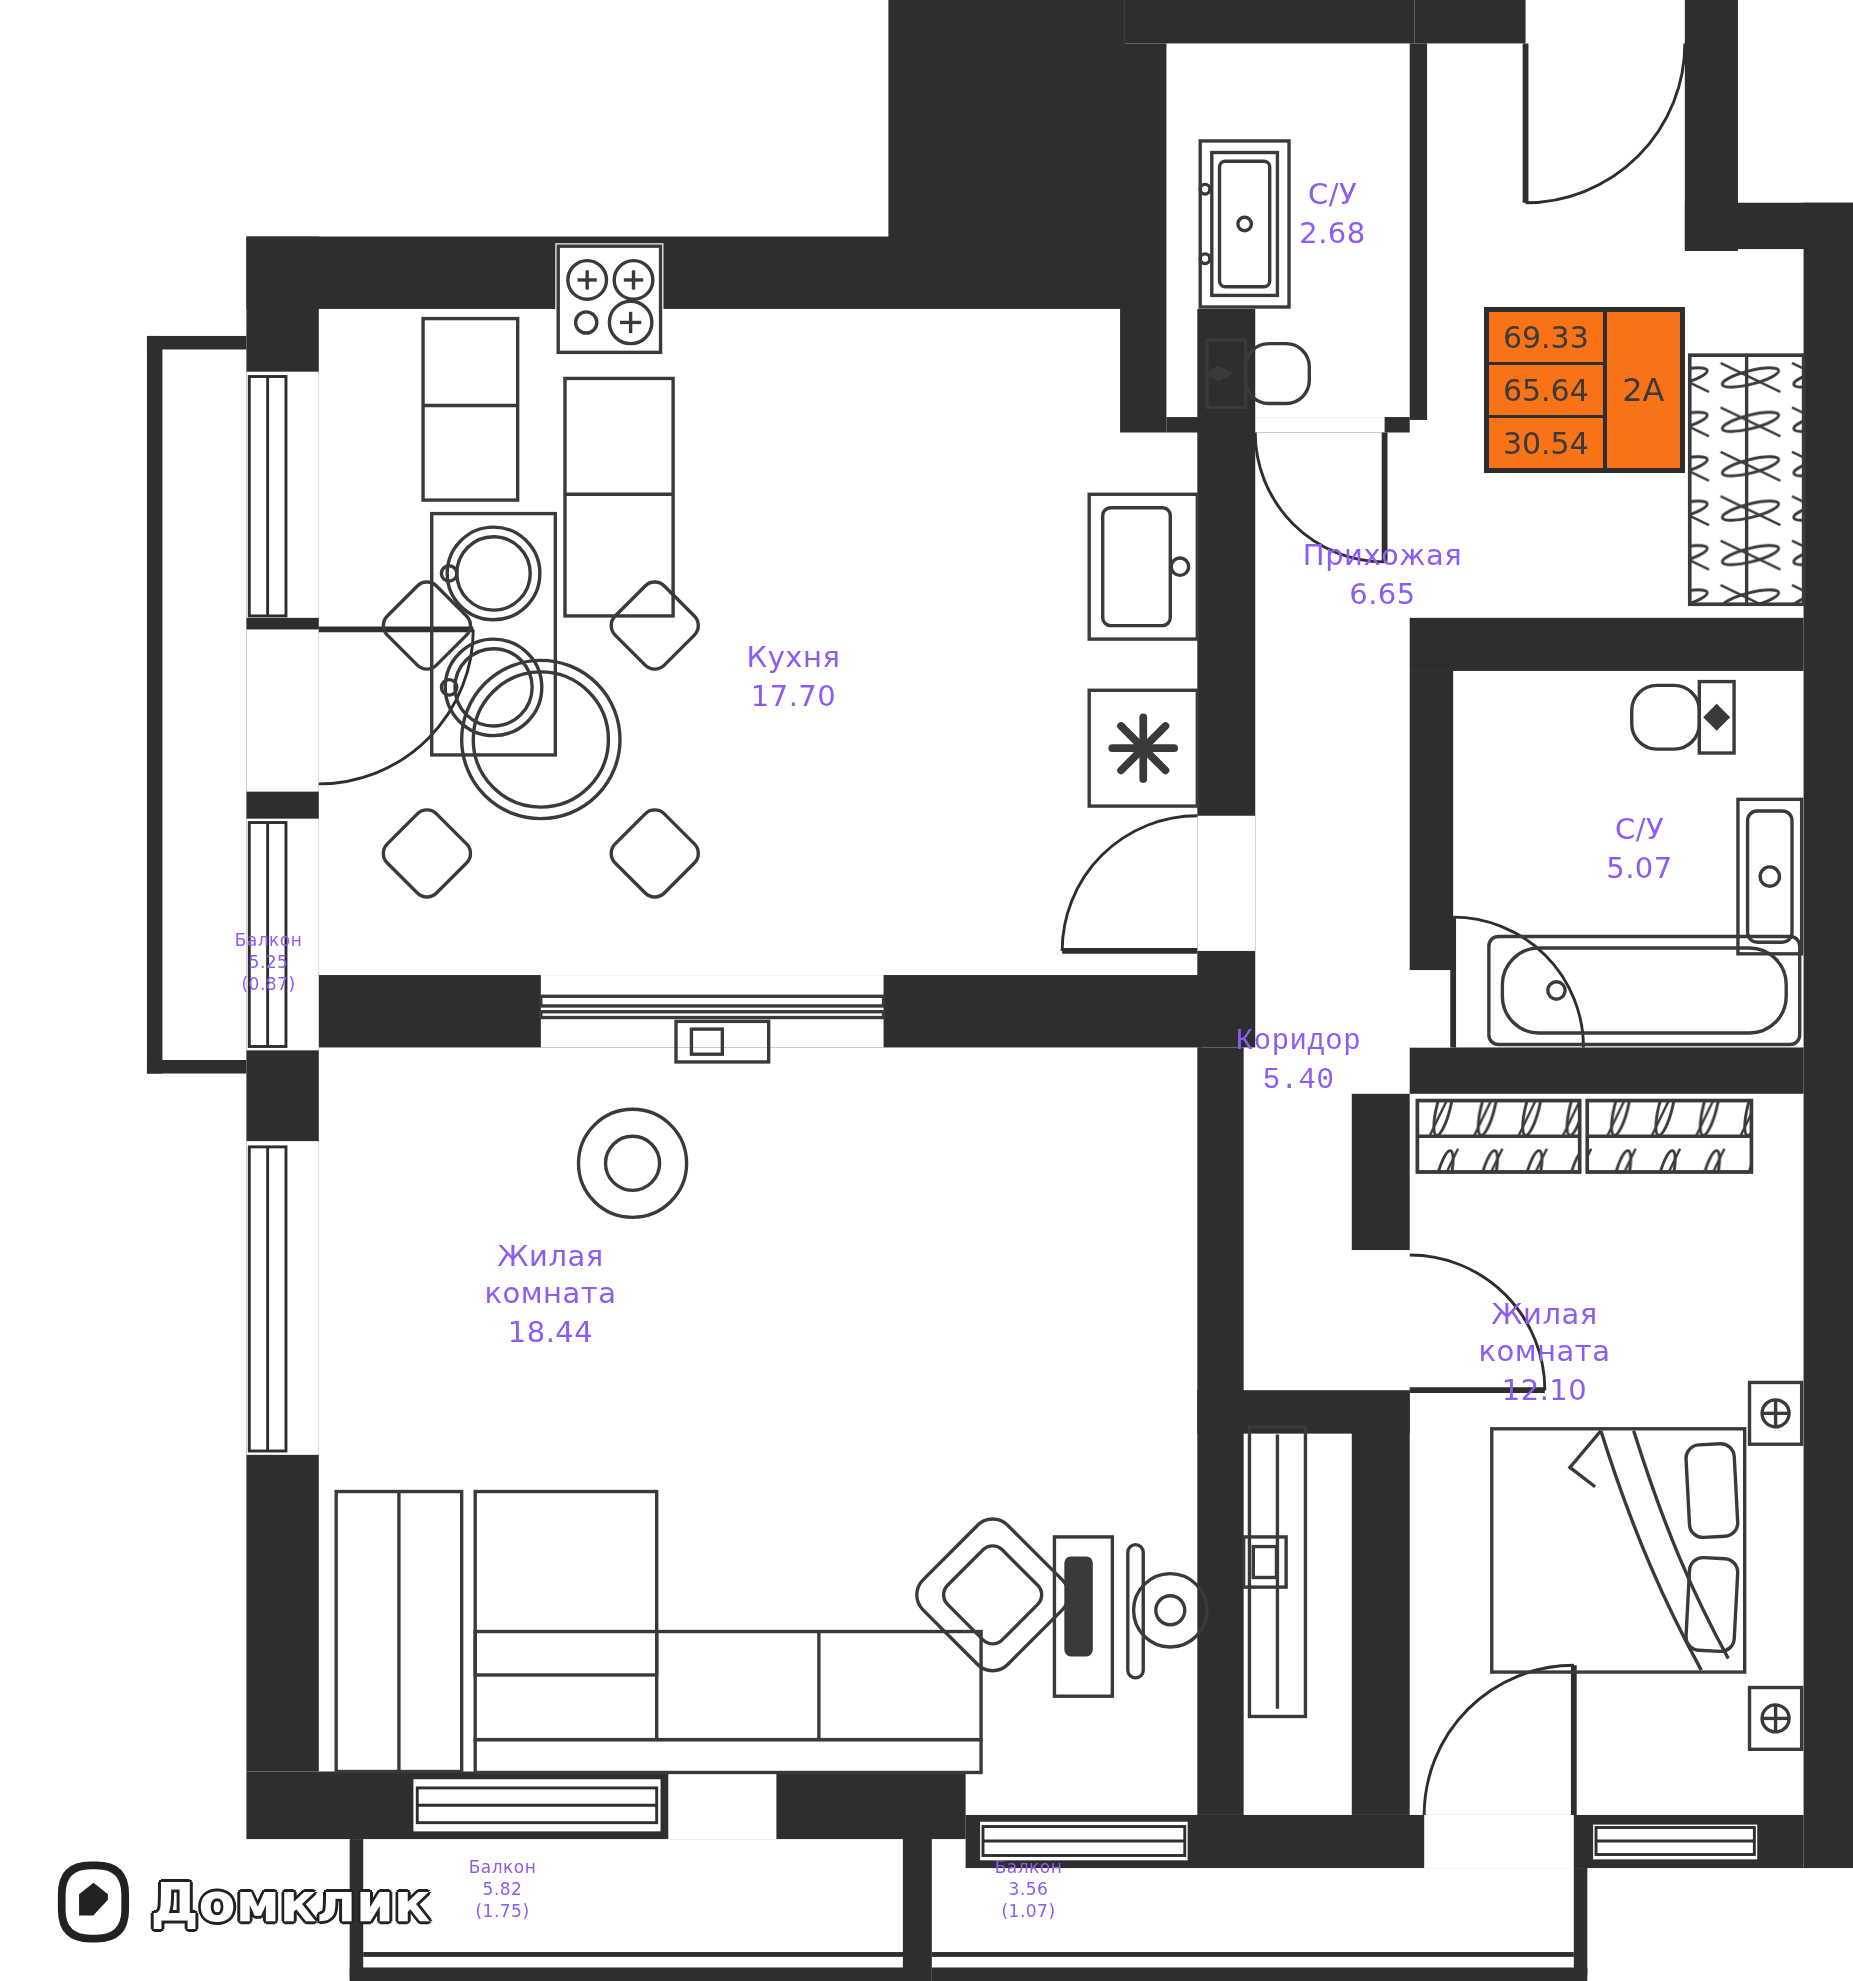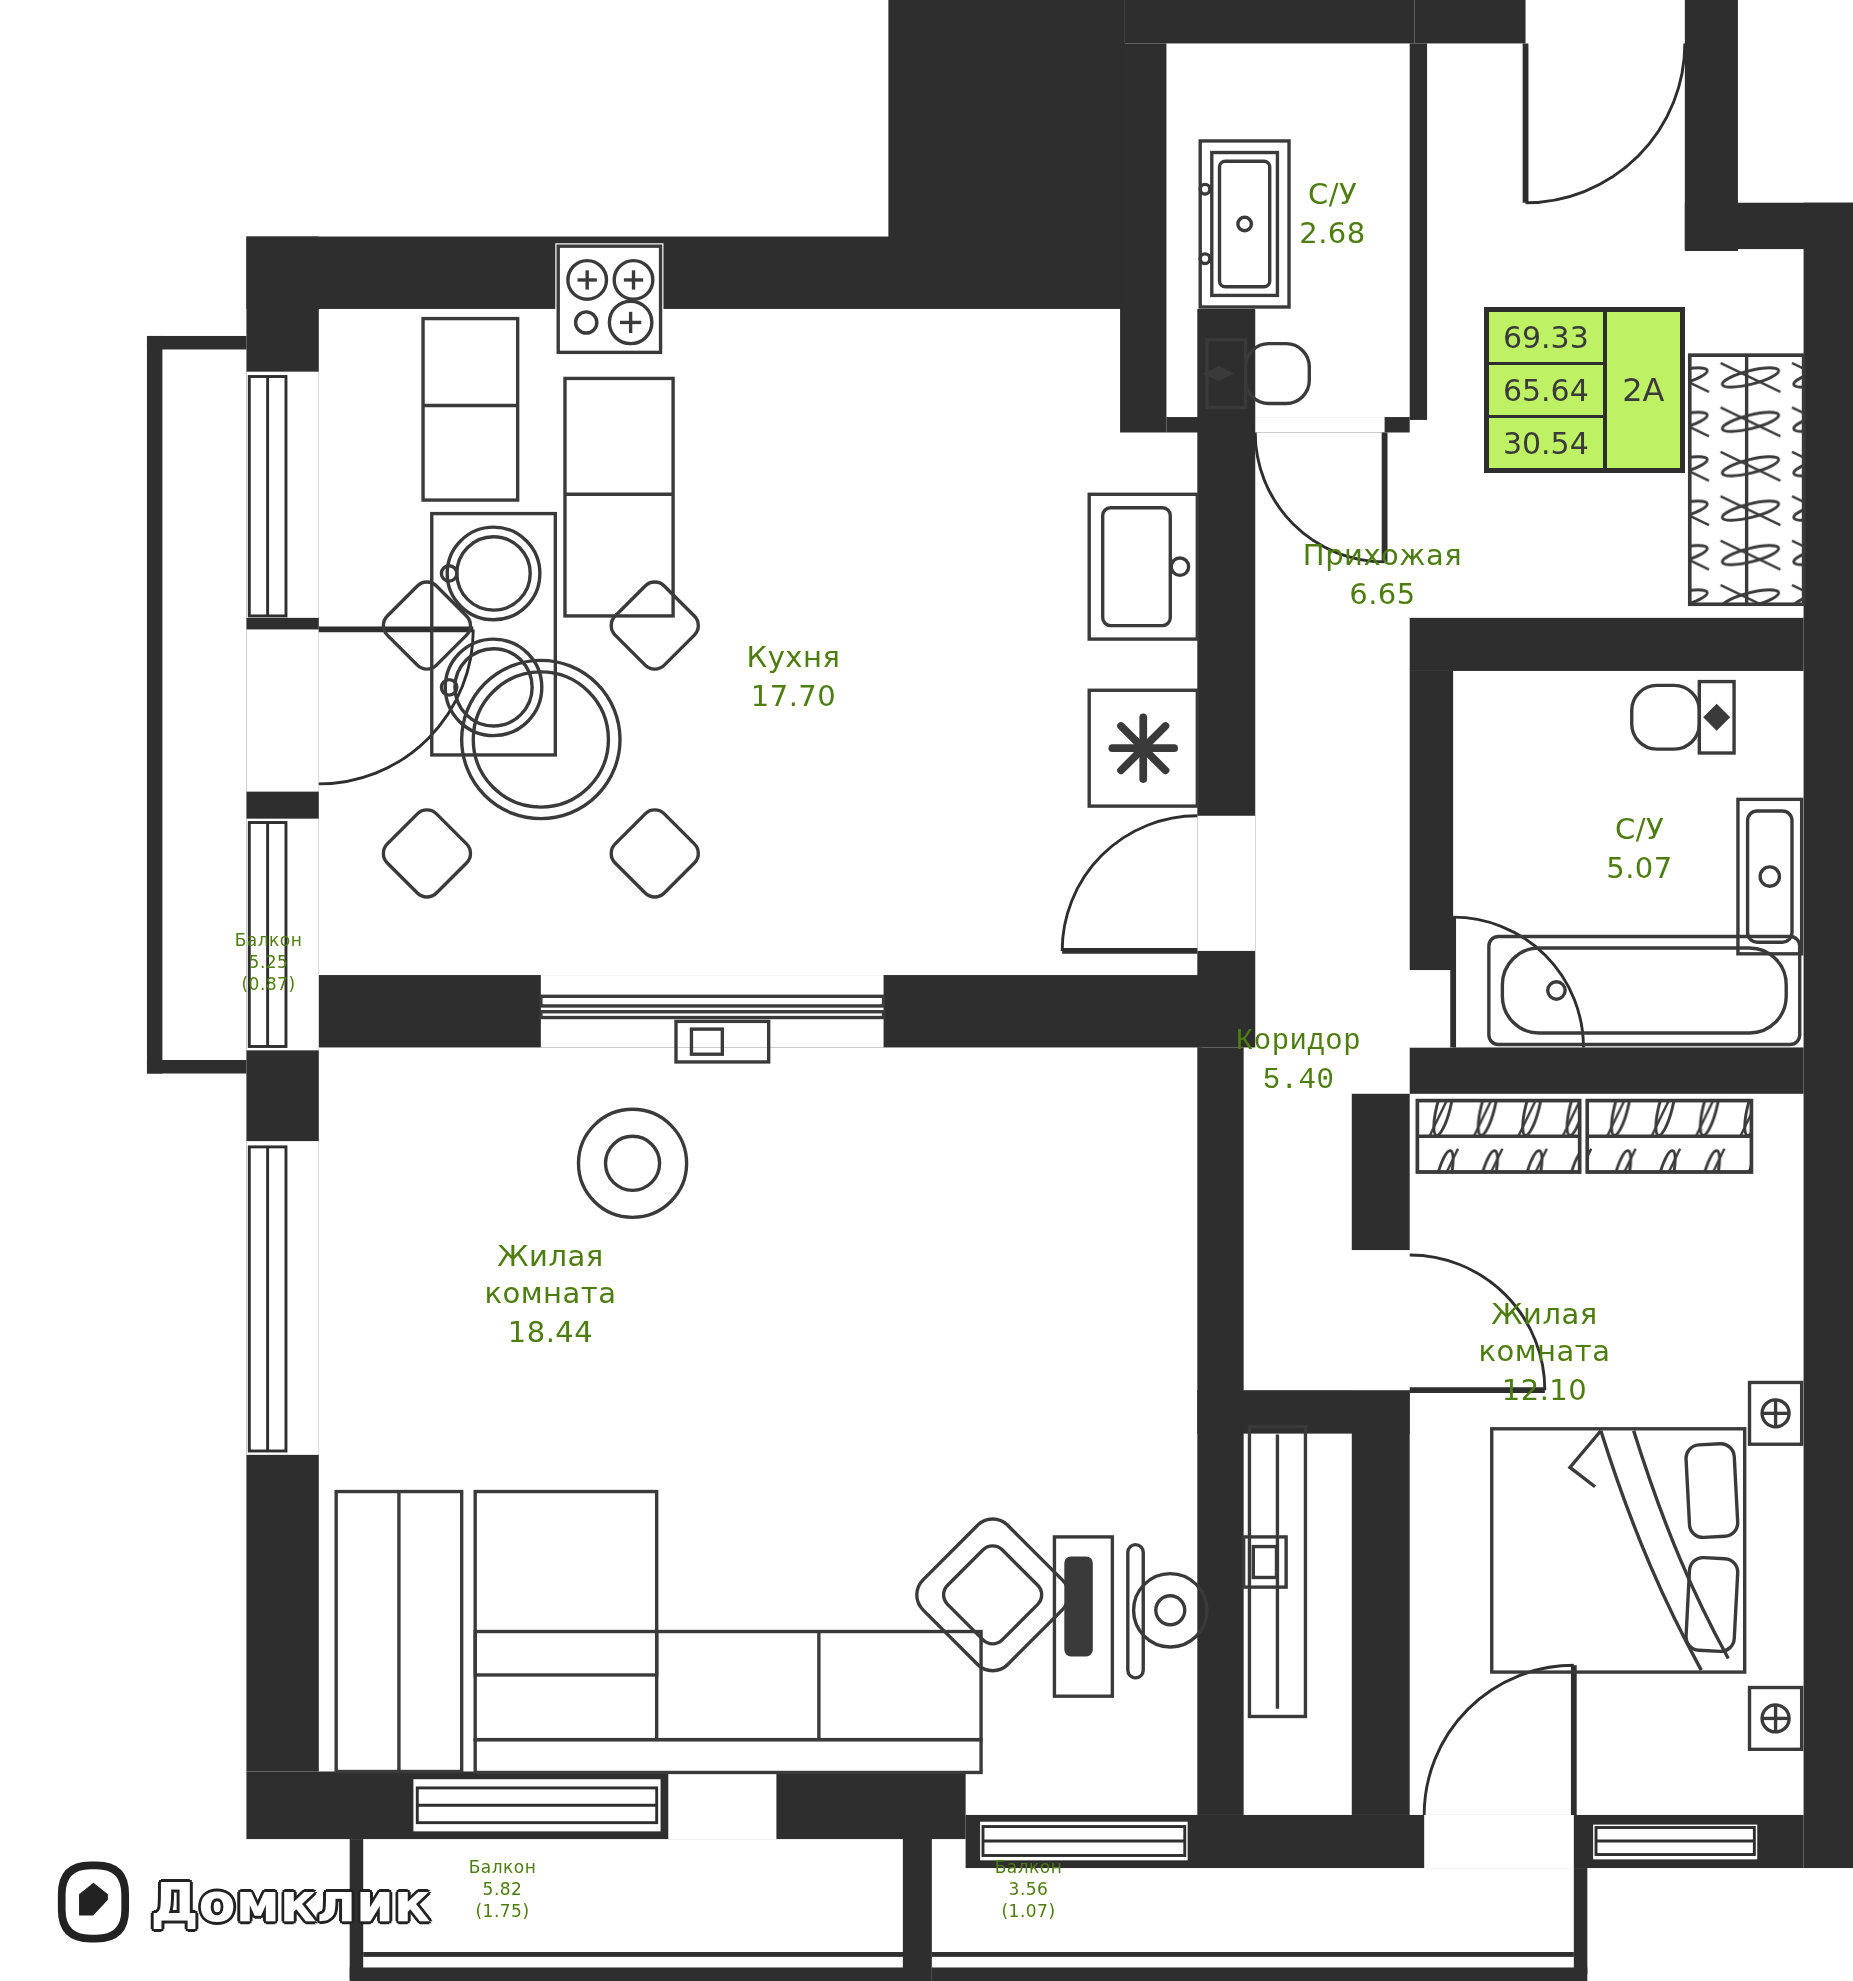--- a/index.html
+++ b/index.html
@@ -1,24 +1,24 @@
 <!DOCTYPE html>
 <html><head>
 <meta charset="utf-8">
 <style>
   html,body{margin:0;padding:0;background:#fff;}
   #canvas{position:relative;width:1854px;height:1981px;background:#ffffff;overflow:hidden;
           font-family:"DejaVu Sans","Liberation Sans",sans-serif;}
   #plan-svg{position:absolute;left:0;top:0;}
-  .room-label{position:absolute;text-align:center;color:#4d7c0f;font-size:29px;line-height:1.28;
+  .room-label{position:absolute;text-align:center;color:#8b5cf6;font-size:29px;line-height:1.28;
               letter-spacing:0.5px;z-index:5;}
   .room-label .area{margin-top:1.9px;}
   .room-label.small{font-size:17px;line-height:1.3;}
   .stamp{position:absolute;left:1484px;top:307px;width:201px;height:166px;border:5.8px solid #2e2e2e;
-         display:flex;background:#bef264;z-index:6;box-sizing:border-box;}
+         display:flex;background:#f97316;z-index:6;box-sizing:border-box;}
   .stamp-left{flex:1.55;display:flex;flex-direction:column;border-right:4.8px solid #2e2e2e;}
   .stamp-left div{flex:1;display:flex;align-items:center;justify-content:center;
                   font-size:30px;color:#3a3a3a;}
   .stamp-left div + div{border-top:3.9px solid #2e2e2e;}
   .stamp-right{flex:1;display:flex;align-items:center;justify-content:center;
                font-size:32px;color:#3a3a3a;border-radius:20px;}
   .logo{position:absolute;left:48px;top:1852px;z-index:10;display:flex;align-items:center;}
   .logo-text{font-size:54px;font-weight:bold;color:#ffffff;margin-left:13.5px;
              text-shadow:-2.9px 0 0 #222,2.9px 0 0 #222,0 -2.9px 0 #222,0 2.9px 0 #222,
                          -1.9px -1.9px 0 #222,1.9px 1.9px 0 #222,-1.9px 1.9px 0 #222,1.9px -1.9px 0 #222;}

